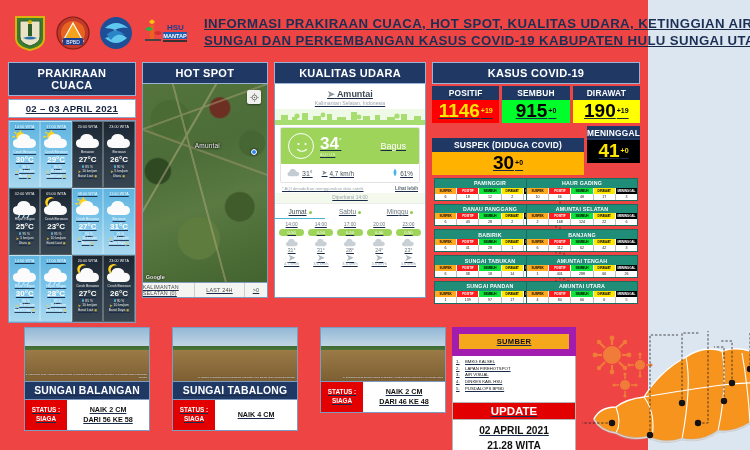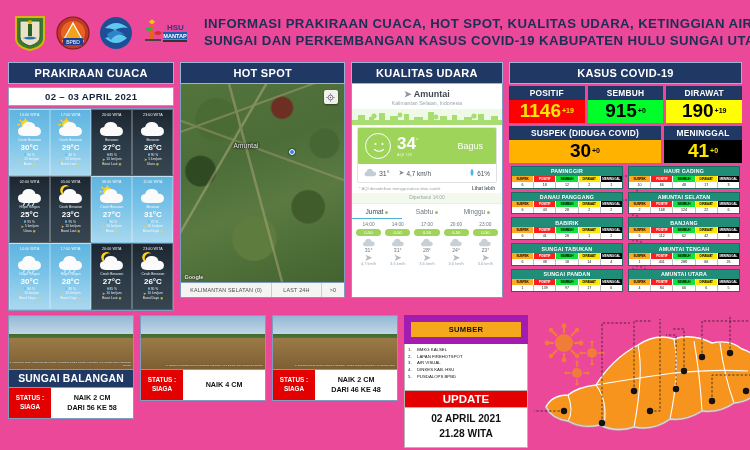--- a/index.html
+++ b/index.html
@@ -3,21 +3,21 @@
 <meta charset="utf-8">
 <style>
   * { box-sizing: border-box; margin: 0; padding: 0; }
   html, body { width: 750px; height: 450px; overflow: hidden; }
   body {
     font-family: "Liberation Sans", sans-serif;
     background: #dce6f1;
     font-size: 10px;
     color: #1a2b49;
   }
-  .page { position: relative; width: 750px; height: 450px; background: #ec4899; }
+  .page { position: relative; width: 648px; height: 450px; background: #ef4444; text-decoration: underline; }
 
   
   .header { display: flex; align-items: center; height: 62px; padding: 4px 8px 0 12px; gap: 9px; }
   .logos { display: flex; align-items: center; gap: 7px; }
   .logo { width: 36px; height: 38px; position: relative; }
   .logo svg { display: block; }
   .header-title { flex: 1; margin-left: 6px; }
   .header-title .l1, .header-title .l2 {
     font-size: 13.2px; font-weight: bold; color: #1b2f55; letter-spacing: .4px;
     line-height: 1.28; white-space: nowrap;
@@ -129,21 +129,21 @@
             padding:2px 0; letter-spacing:.2px; }
   .cv-num { text-align:center; font-weight:bold; padding:1px 0 2px; line-height:1.05; }
   .cv-num .n { font-size:19px; }
   .cv-num .plus { font-size:7px; vertical-align:super; margin-left:1px; }
   .bg-red { background:#ff0000; } .bg-red .n, .bg-red .plus { color:#ffe600; }
   .bg-green { background:#00ff2a; } .bg-green .n, .bg-green .plus { color:#000; }
   .bg-yellow { background:#ffff00; } .bg-yellow .n, .bg-yellow .plus { color:#000; }
   .bg-orange { background:#ffb300; } .bg-orange .n, .bg-orange .plus { color:#000; }
   .bg-black { background:#000; } .bg-black .n, .bg-black .plus { color:#ffe600; }
   .cv-r2 { display:flex; gap:3px; margin-top:3px; }
-  .cv-r2 .wide { flex: 0 0 152px; } .cv-r2 .narrow { flex:1; }
+  .cv-r2 .wide { flex: 0 0 152px; margin-top: 12px; } .cv-r2 .narrow { flex:1; }
 
   
   .dist-area { position:relative; margin-top:3px; height:125px; }
   .dist-col { position:absolute; top:0; width:112px; }
   .dist-col.left { left:2px; } .dist-col.right { right:2px; }
   .dist { margin-bottom:3px; border:1px solid #1b6b5e; }
   .dist-name { background:#1f8d77; color:#fff; font-size:5.3px; font-weight:bold;
                text-align:center; padding:1.4px 0; letter-spacing:.2px; }
   .dist-hdr { display:flex; }
   .dist-hdr div { flex:1; font-size:3.1px; font-weight:bold; text-align:center; padding:1px 0;
@@ -830,21 +830,21 @@
                 <div>6</div>
                 <div>5</div>
               </div>
             </div>
           </div>
       </div>
     </div>
   </div>
 
   <div class="row-bottom">
-    <div id="rivers" style="display:flex;gap:6px;">
+    <div id="rivers" style="display:flex;gap:22px;margin-left:16px;">
         <div class="river">
           <div class="river-photo">
             <div class="sky"></div>
             <div class="veg"></div>
             <div class="water"></div>
             <div class="cred">Jl. Pakapuran Desa Antasan Sungai Muning Kecamatan Sungai Pandan Kabupaten Hulu Sungai Utara Kalimantan Selatan</div>
           </div>
           <div class="river-name">SUNGAI BALANGAN</div>
           <div class="river-stat">
             <div class="st">
@@ -857,20 +857,21 @@
             </div>
           </div>
         </div>
         <div class="river">
           <div class="river-photo">
             <div class="sky"></div>
             <div class="veg"></div>
             <div class="water"></div>
             <div class="cred">Jl. Tambak Kecamatan Danau Panggang Kabupaten Hulu Sungai Utara Kalimantan Selatan</div>
           </div>
+          <div class="river-name">SUNGAI TABALONG</div>
           <div class="river-stat">
             <div class="st">
               <span>STATUS :</span>
               <span>SIAGA</span>
             </div>
             <div class="vv">
               <span>NAIK  4 CM</span>
             </div>
           </div>
         </div>

